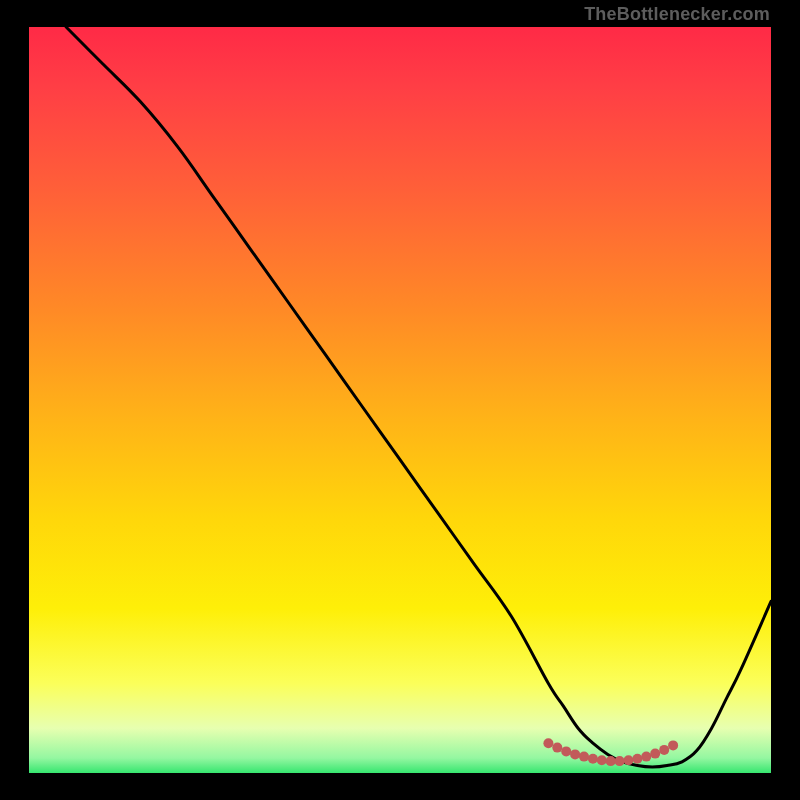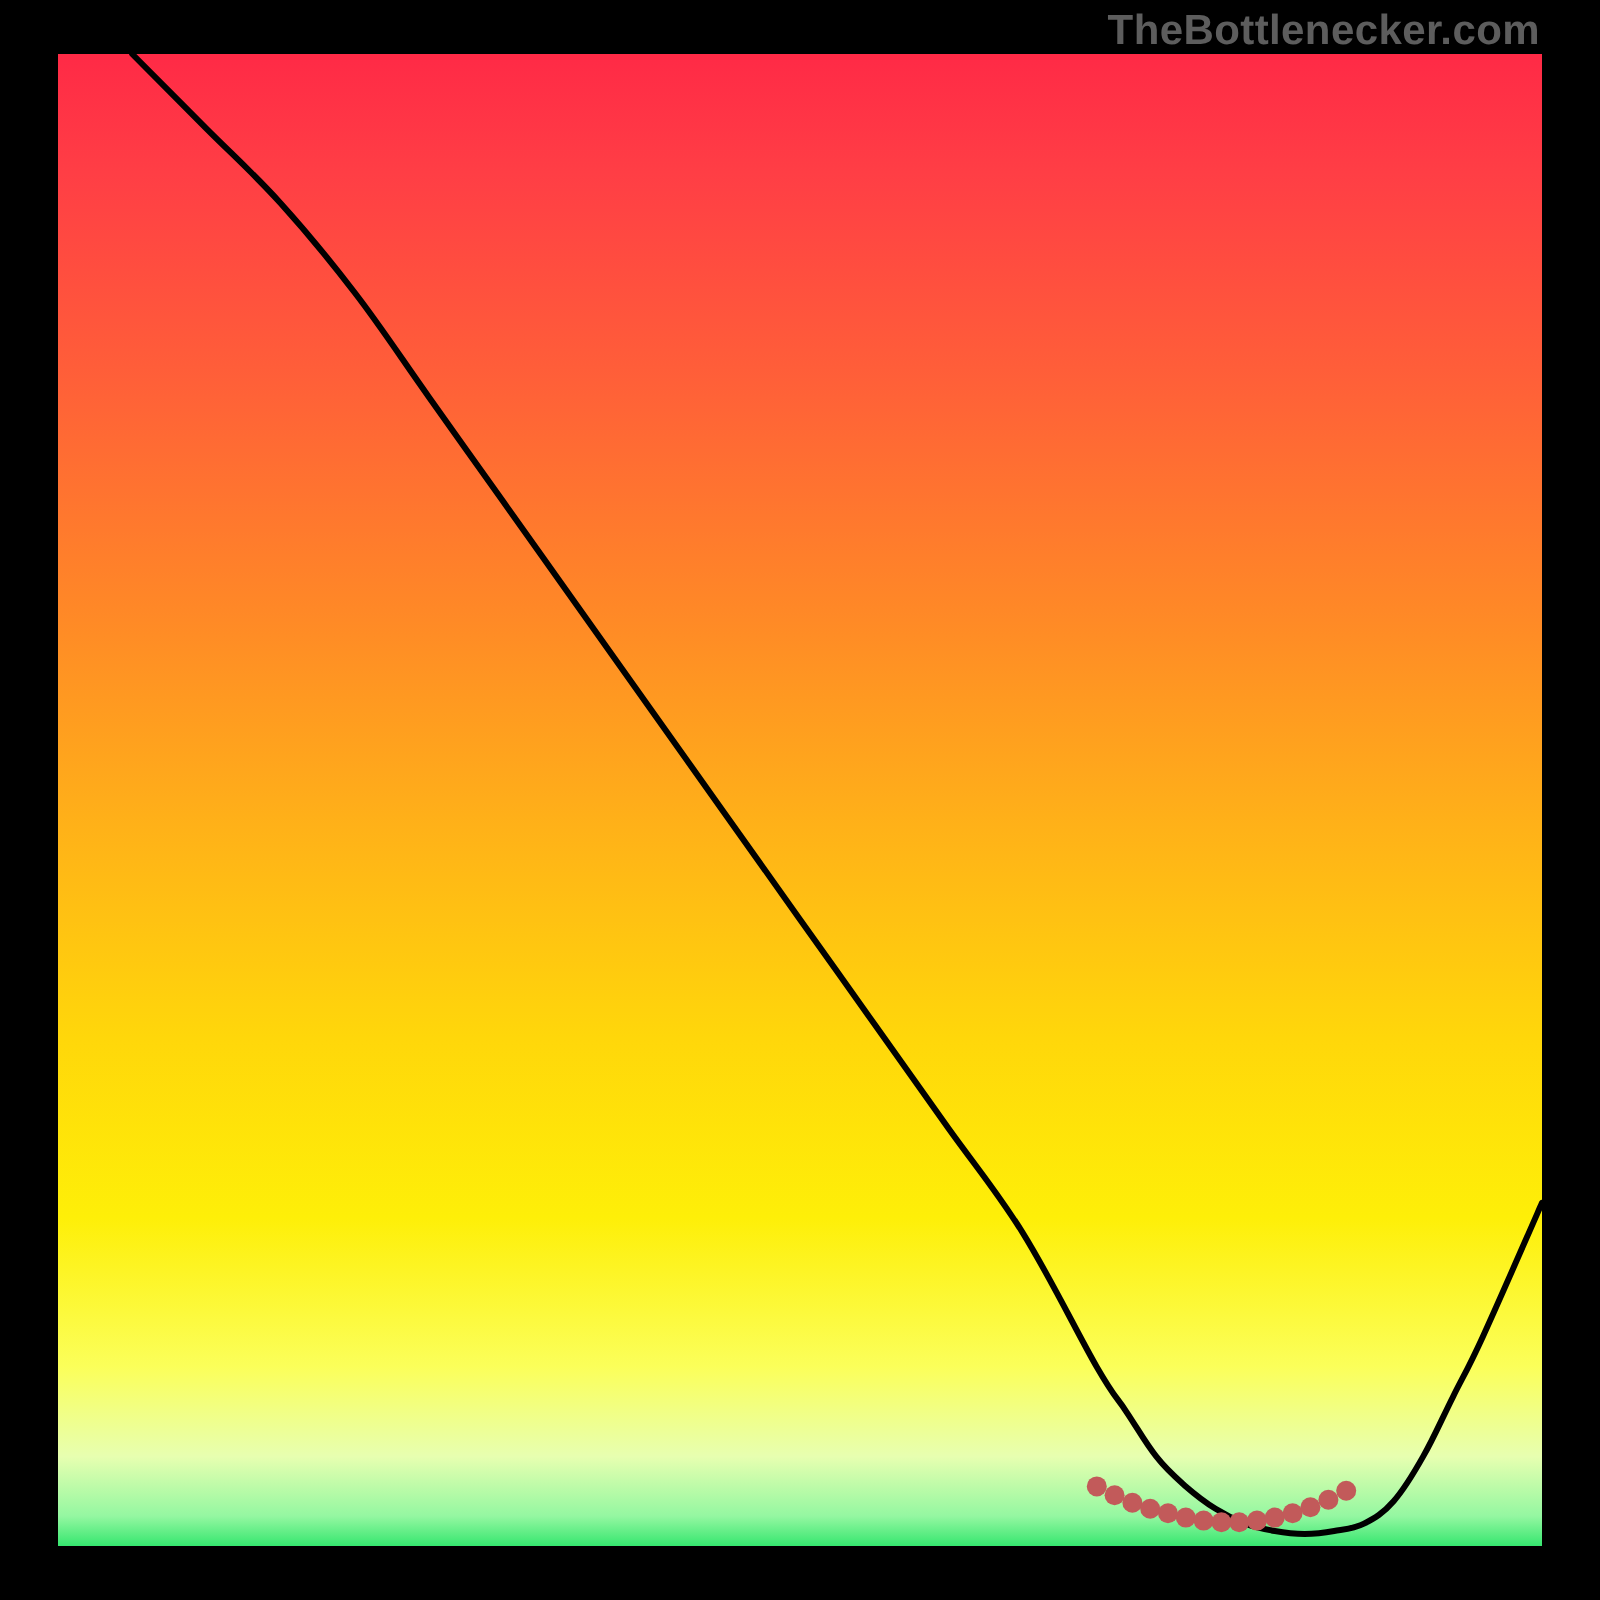--- a/index.html
+++ b/index.html
@@ -37,21 +37,21 @@
       #e7ffb0 94%,
       #94f7a1 98%,
       #36e66f 100%
     );
   }
   .attribution {
     position: absolute;
     top: 4px;
     right: 30px;
     color: #5d5d5d;
-    font-size: 21px;
+    font-size: 18px;
     font-weight: 600;
     letter-spacing: 0.2px;
   }
   svg.curve {
     position: absolute;
     left: 0;
     top: 0;
     width: 742px;
     height: 746px;
     overflow: visible;

